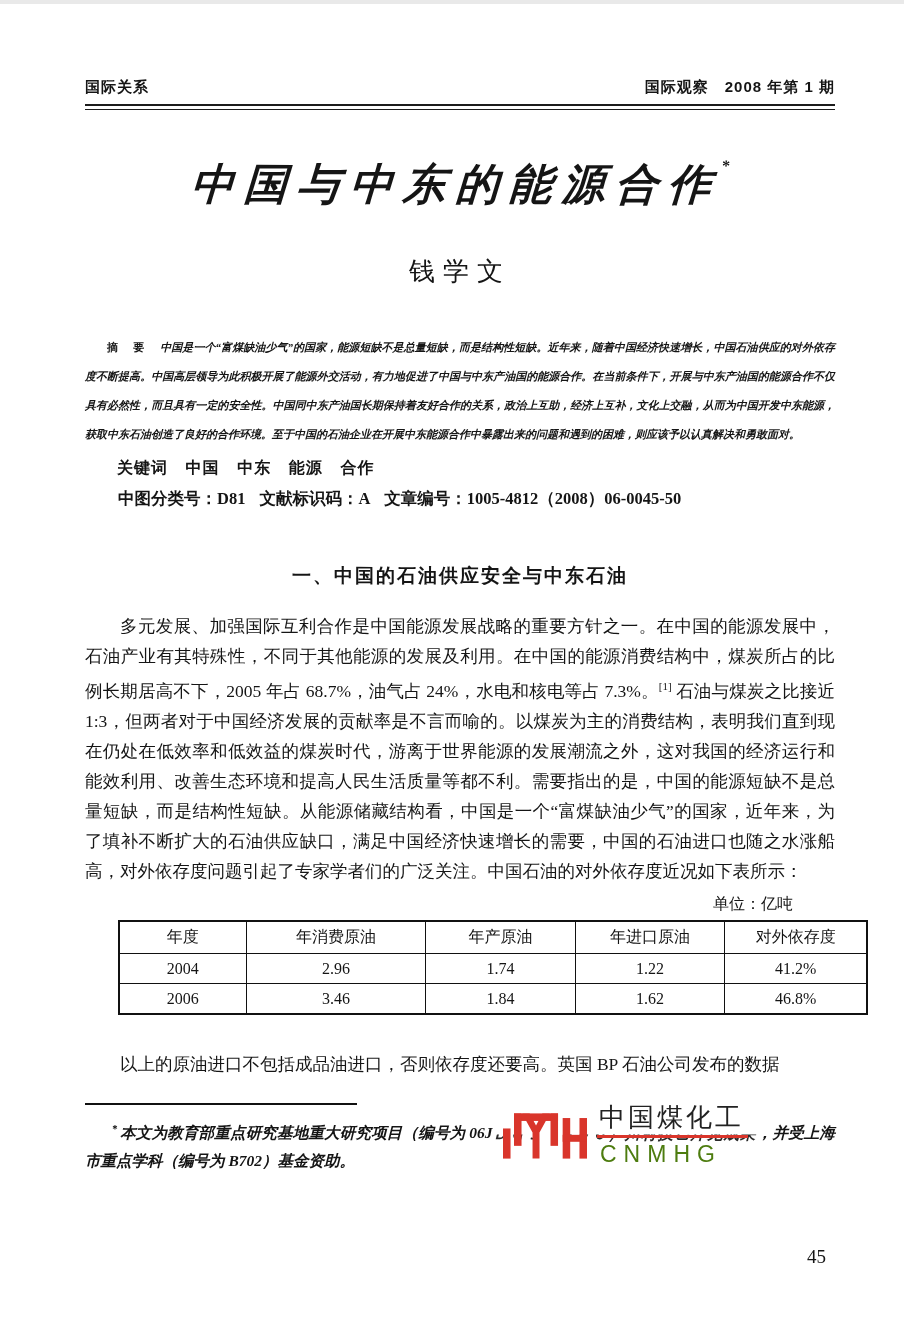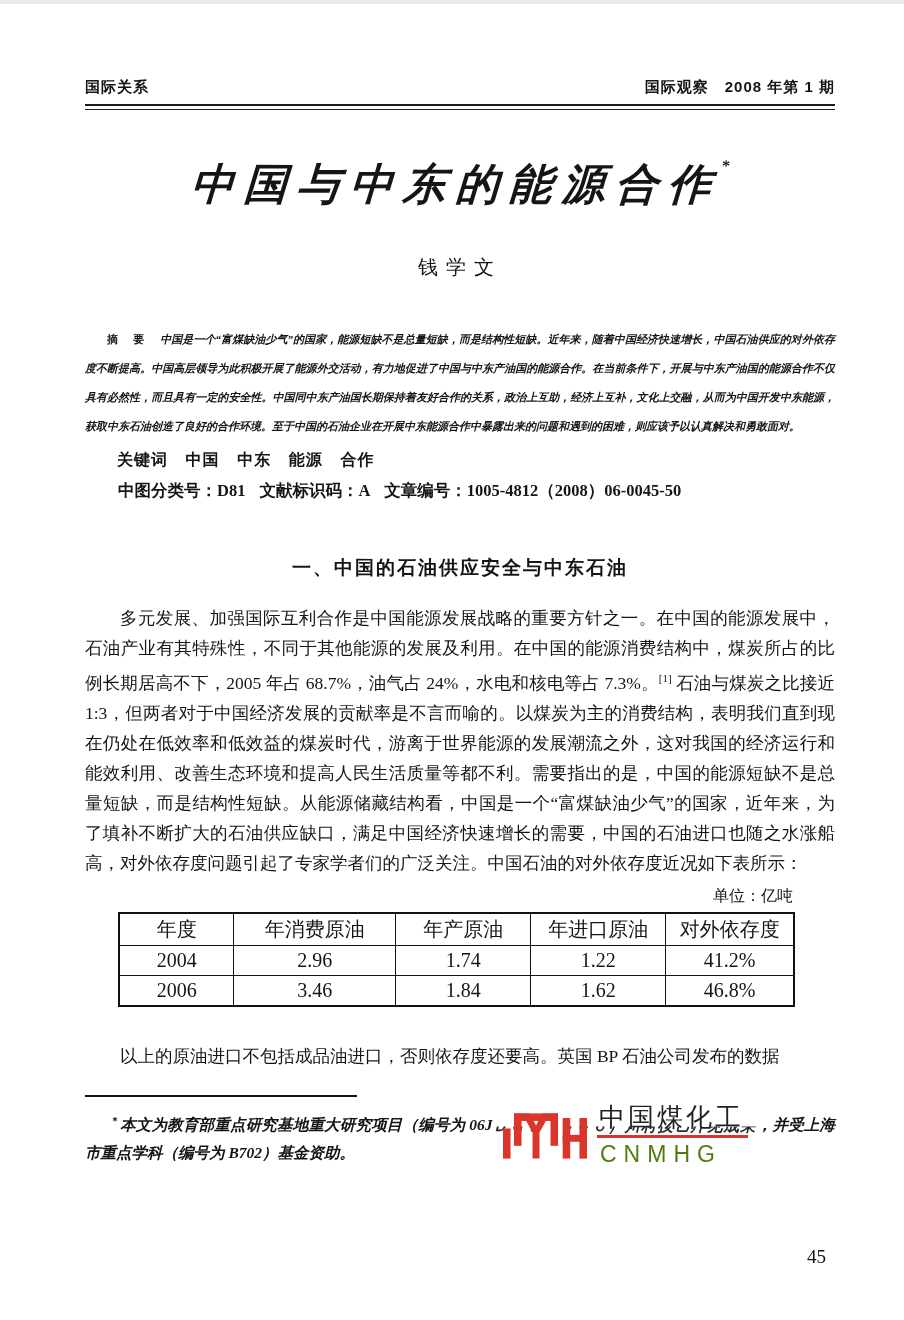--- a/index.html
+++ b/index.html
@@ -18,21 +18,21 @@
   }
   .header-rule{ margin-top:7px; border-top:2.5px solid #1c1c1c; border-bottom:1.5px solid #1c1c1c; height:3px; }
 
   
   .title{
     margin:46px 0 0 0; text-align:center; font-weight:bold;
     font-size:43px; letter-spacing:10px; font-style:italic;
     transform:skewX(-3deg);
   }
   .title sup{ font-size:16px; font-style:normal; letter-spacing:0; vertical-align:28px; }
-  .author{ margin-top:40px; text-align:center; font-size:20px; letter-spacing:8px; }
+  .author{ margin-top:40px; text-align:center; font-size:26px; letter-spacing:8px; }
 
   
   .abstract{
     margin:44px 0 0 0; font-size:11px; line-height:29px; text-align:justify;
     font-weight:bold; font-style:italic;
   }
   .abstract .indent{ display:inline-block; width:2em; }
   .abstract .lbl{ font-style:normal; letter-spacing:2px; margin-right:14px; font-family:"Liberation Sans","DejaVu Sans",sans-serif;}
   .kv{
     margin:4px 0 0 0; font-size:16px; line-height:29px; font-weight:bold;
@@ -57,22 +57,22 @@
   
   .body-para{
     margin:22px 0 0 0; font-size:17.5px; line-height:30px; text-align:justify;
     text-indent:2em;
   }
   .body-para sup{ font-size:11px; vertical-align:7px; }
 
   
   .unit-note{ margin-top:8px; text-align:right; font-size:16px; padding-right:42px; }
   table.data{
-    margin-left:33px; margin-top:5px; width:677px;
-    border-collapse:collapse; font-size:20px;
+    margin-left:33px; margin-top:5px; width:750px;
+    border-collapse:collapse; font-size:16px;
   }
   table.data th, table.data td{
     border:1.4px solid #111; text-align:center; padding:0; height:29px;
     font-weight:normal;
   }
   table.data{ border:2.5px solid #111; }
   table.data tr.head th{ height:31px; }
 
   .after-table{ margin-top:34px; }
 

